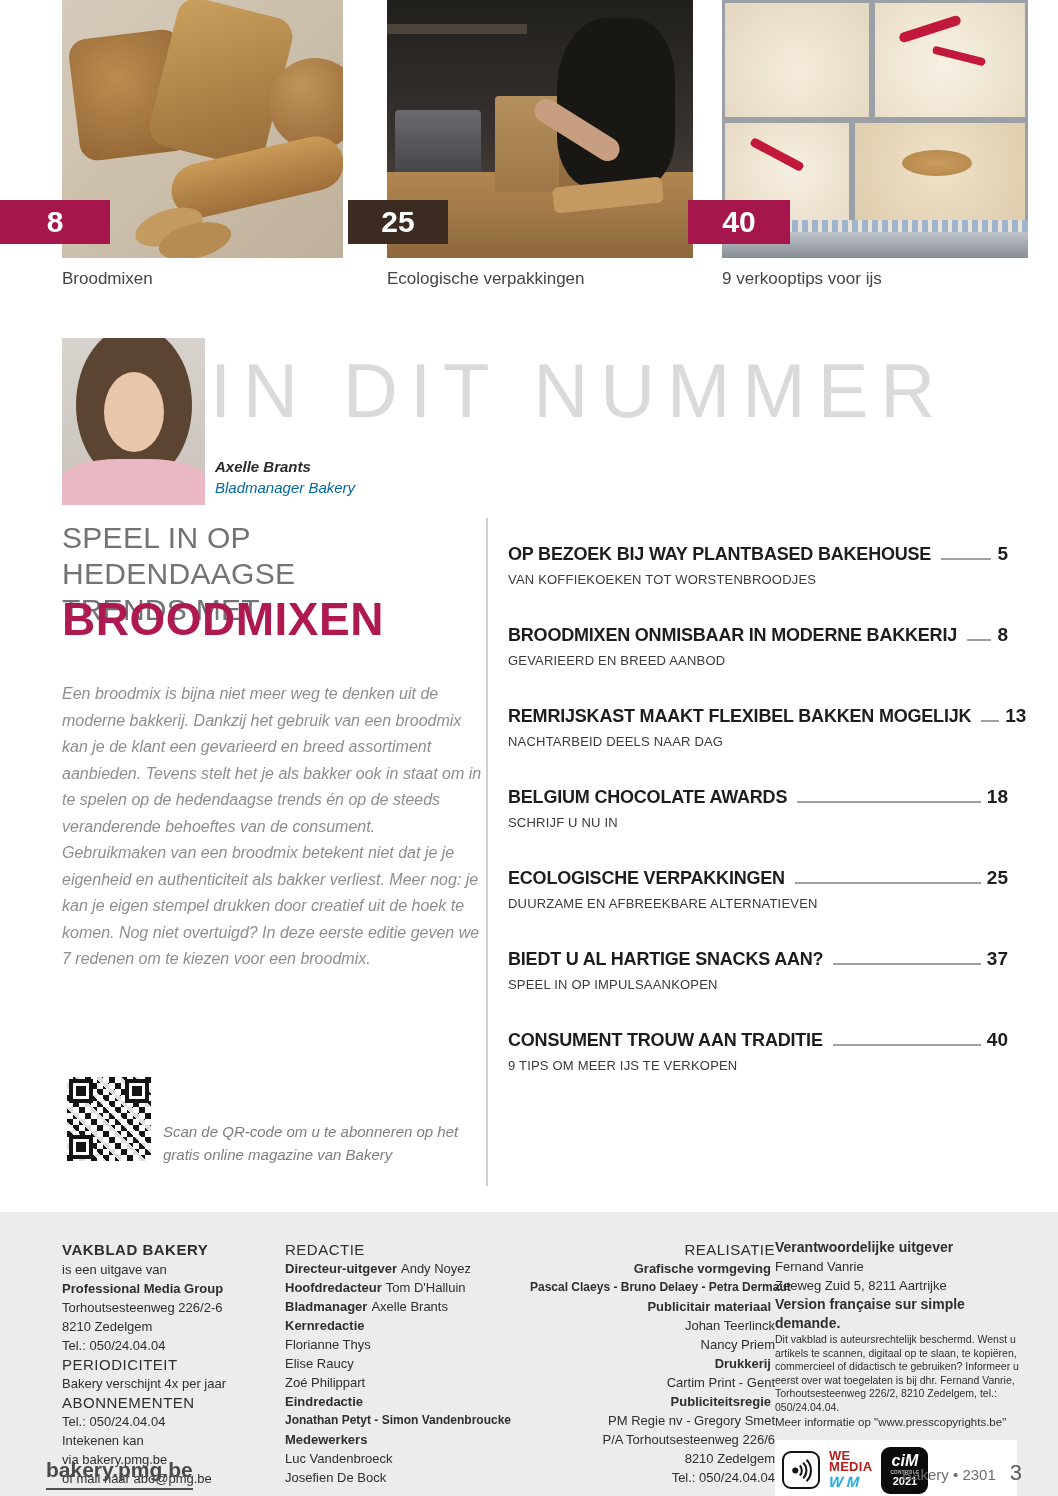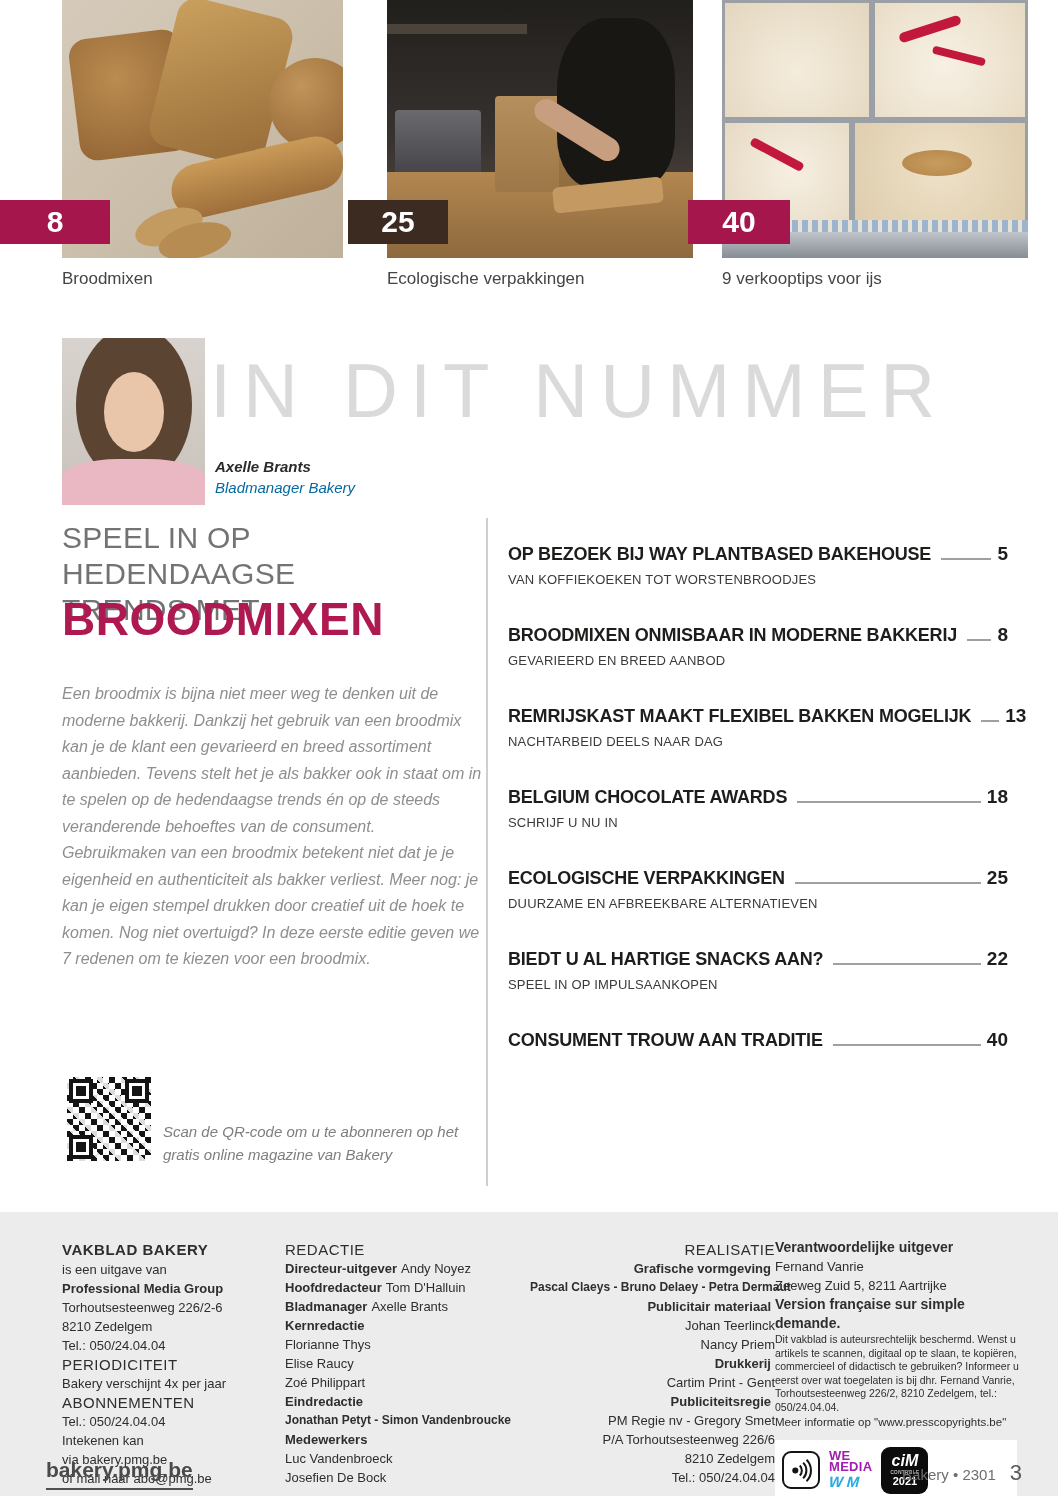--- a/index.html
+++ b/index.html
@@ -66,21 +66,21 @@
   .fl.vb .flb{font-size:14px;}
   .fl.nw{white-space:nowrap;font-size:12px;font-weight:bold;}
   .fl.sm{font-size:10.5px;line-height:13.5px;}
   .fl.sm2{font-size:11.5px;line-height:16px;}
 
   
   .logos{margin-top:10px;width:228px;height:54px;background:#fff;display:flex;align-items:center;gap:9px;padding:3px 7px;box-sizing:content-box;}
   .audiobox{width:38px;height:38px;border:2.5px solid #141414;border-radius:9px;background:#fff;
             display:flex;align-items:center;justify-content:center;box-sizing:border-box;}
   .wemedia{display:flex;flex-direction:column;align-items:flex-start;}
-  .wm-txt{display:flex;flex-direction:column;font-size:13px;line-height:11.5px;font-weight:bold;color:#a21caf;letter-spacing:.3px;}
+  .wm-txt{display:flex;flex-direction:column;font-size:13px;line-height:11.5px;font-weight:bold;color:#b91c1c;letter-spacing:.3px;}
   .wm-mark{color:#29abe2;font-weight:bold;font-size:15px;letter-spacing:4px;transform:skewX(-14deg);margin-top:-1px;}
   .cimbox{width:47px;height:47px;background:#0c0c0c;border-radius:9px;color:#fff;display:flex;flex-direction:column;
           align-items:center;justify-content:center;line-height:1;}
   .cim-name{font-size:16px;font-weight:bold;font-style:italic;}
   .cim-sub{font-size:4.5px;letter-spacing:.5px;margin-top:2px;}
   .cim-year{font-size:11px;font-weight:bold;margin-top:1px;}
 
   
   .bottom-site{left:46px;top:1458px;font-size:21px;font-weight:bold;color:#4a4a4a;
                border-bottom:2px solid #4f4f4f;padding-bottom:6px;}
@@ -205,32 +205,33 @@
       <span class="toc-leader"></span>
       <span class="toc-page">25</span>
     </div>
     <div class="toc-sub">DUURZAME EN AFBREEKBARE ALTERNATIEVEN</div>
   </div>
 
   <div class="toc-entry">
     <div class="toc-row">
       <span class="toc-title">BIEDT U AL HARTIGE SNACKS AAN?</span>
       <span class="toc-leader"></span>
-      <span class="toc-page">22</span>
+      <span class="toc-page">37</span>
     </div>
     <div class="toc-sub">SPEEL IN OP IMPULSAANKOPEN</div>
   </div>
 
 
   <div class="toc-entry">
     <div class="toc-row">
       <span class="toc-title">CONSUMENT TROUW AAN TRADITIE</span>
       <span class="toc-leader"></span>
       <span class="toc-page">40</span>
     </div>
+    <div class="toc-sub">9 TIPS OM MEER IJS TE VERKOPEN</div>
   </div>
 </div>
 
   <div class="abs footerbg"></div>
   <div class="fcol fcol1">
   <div class="fl hb"><span class="flb">VAKBLAD BAKERY</span></div>
 
   <div class="fl"><span class="flt">is een uitgave van</span></div>
 
   <div class="fl"><span class="flb">Professional Media Group</span></div>

